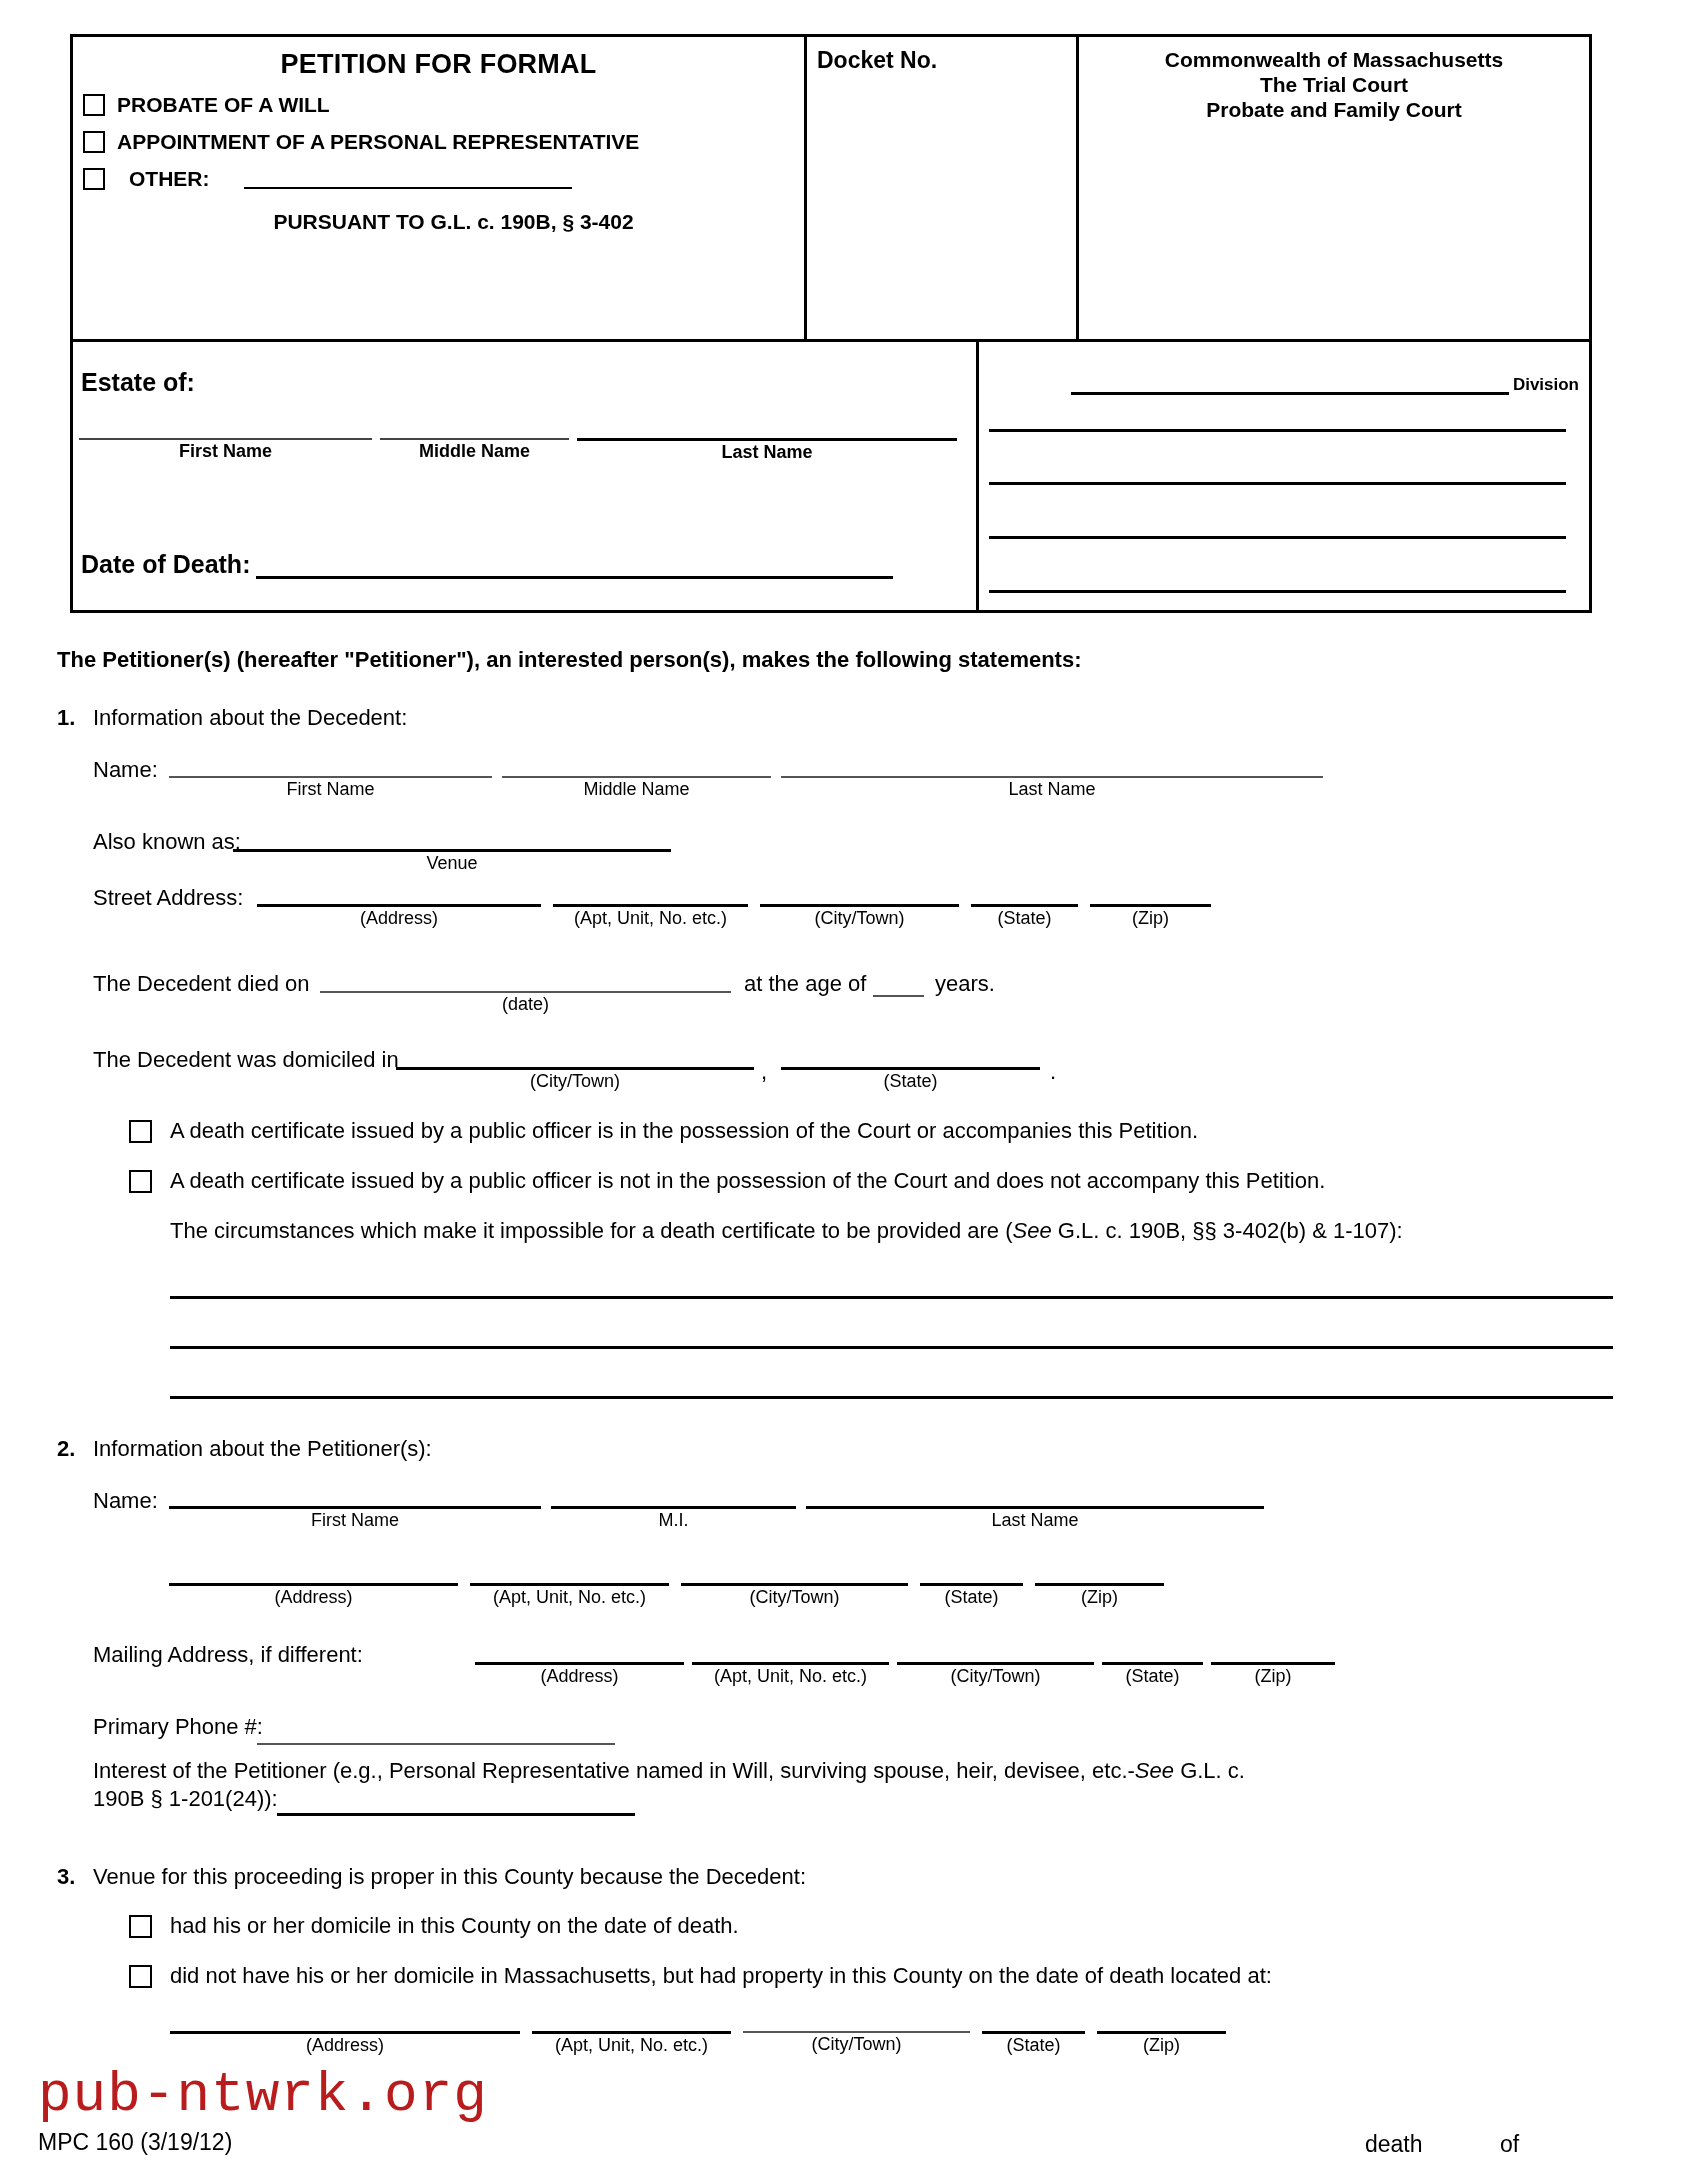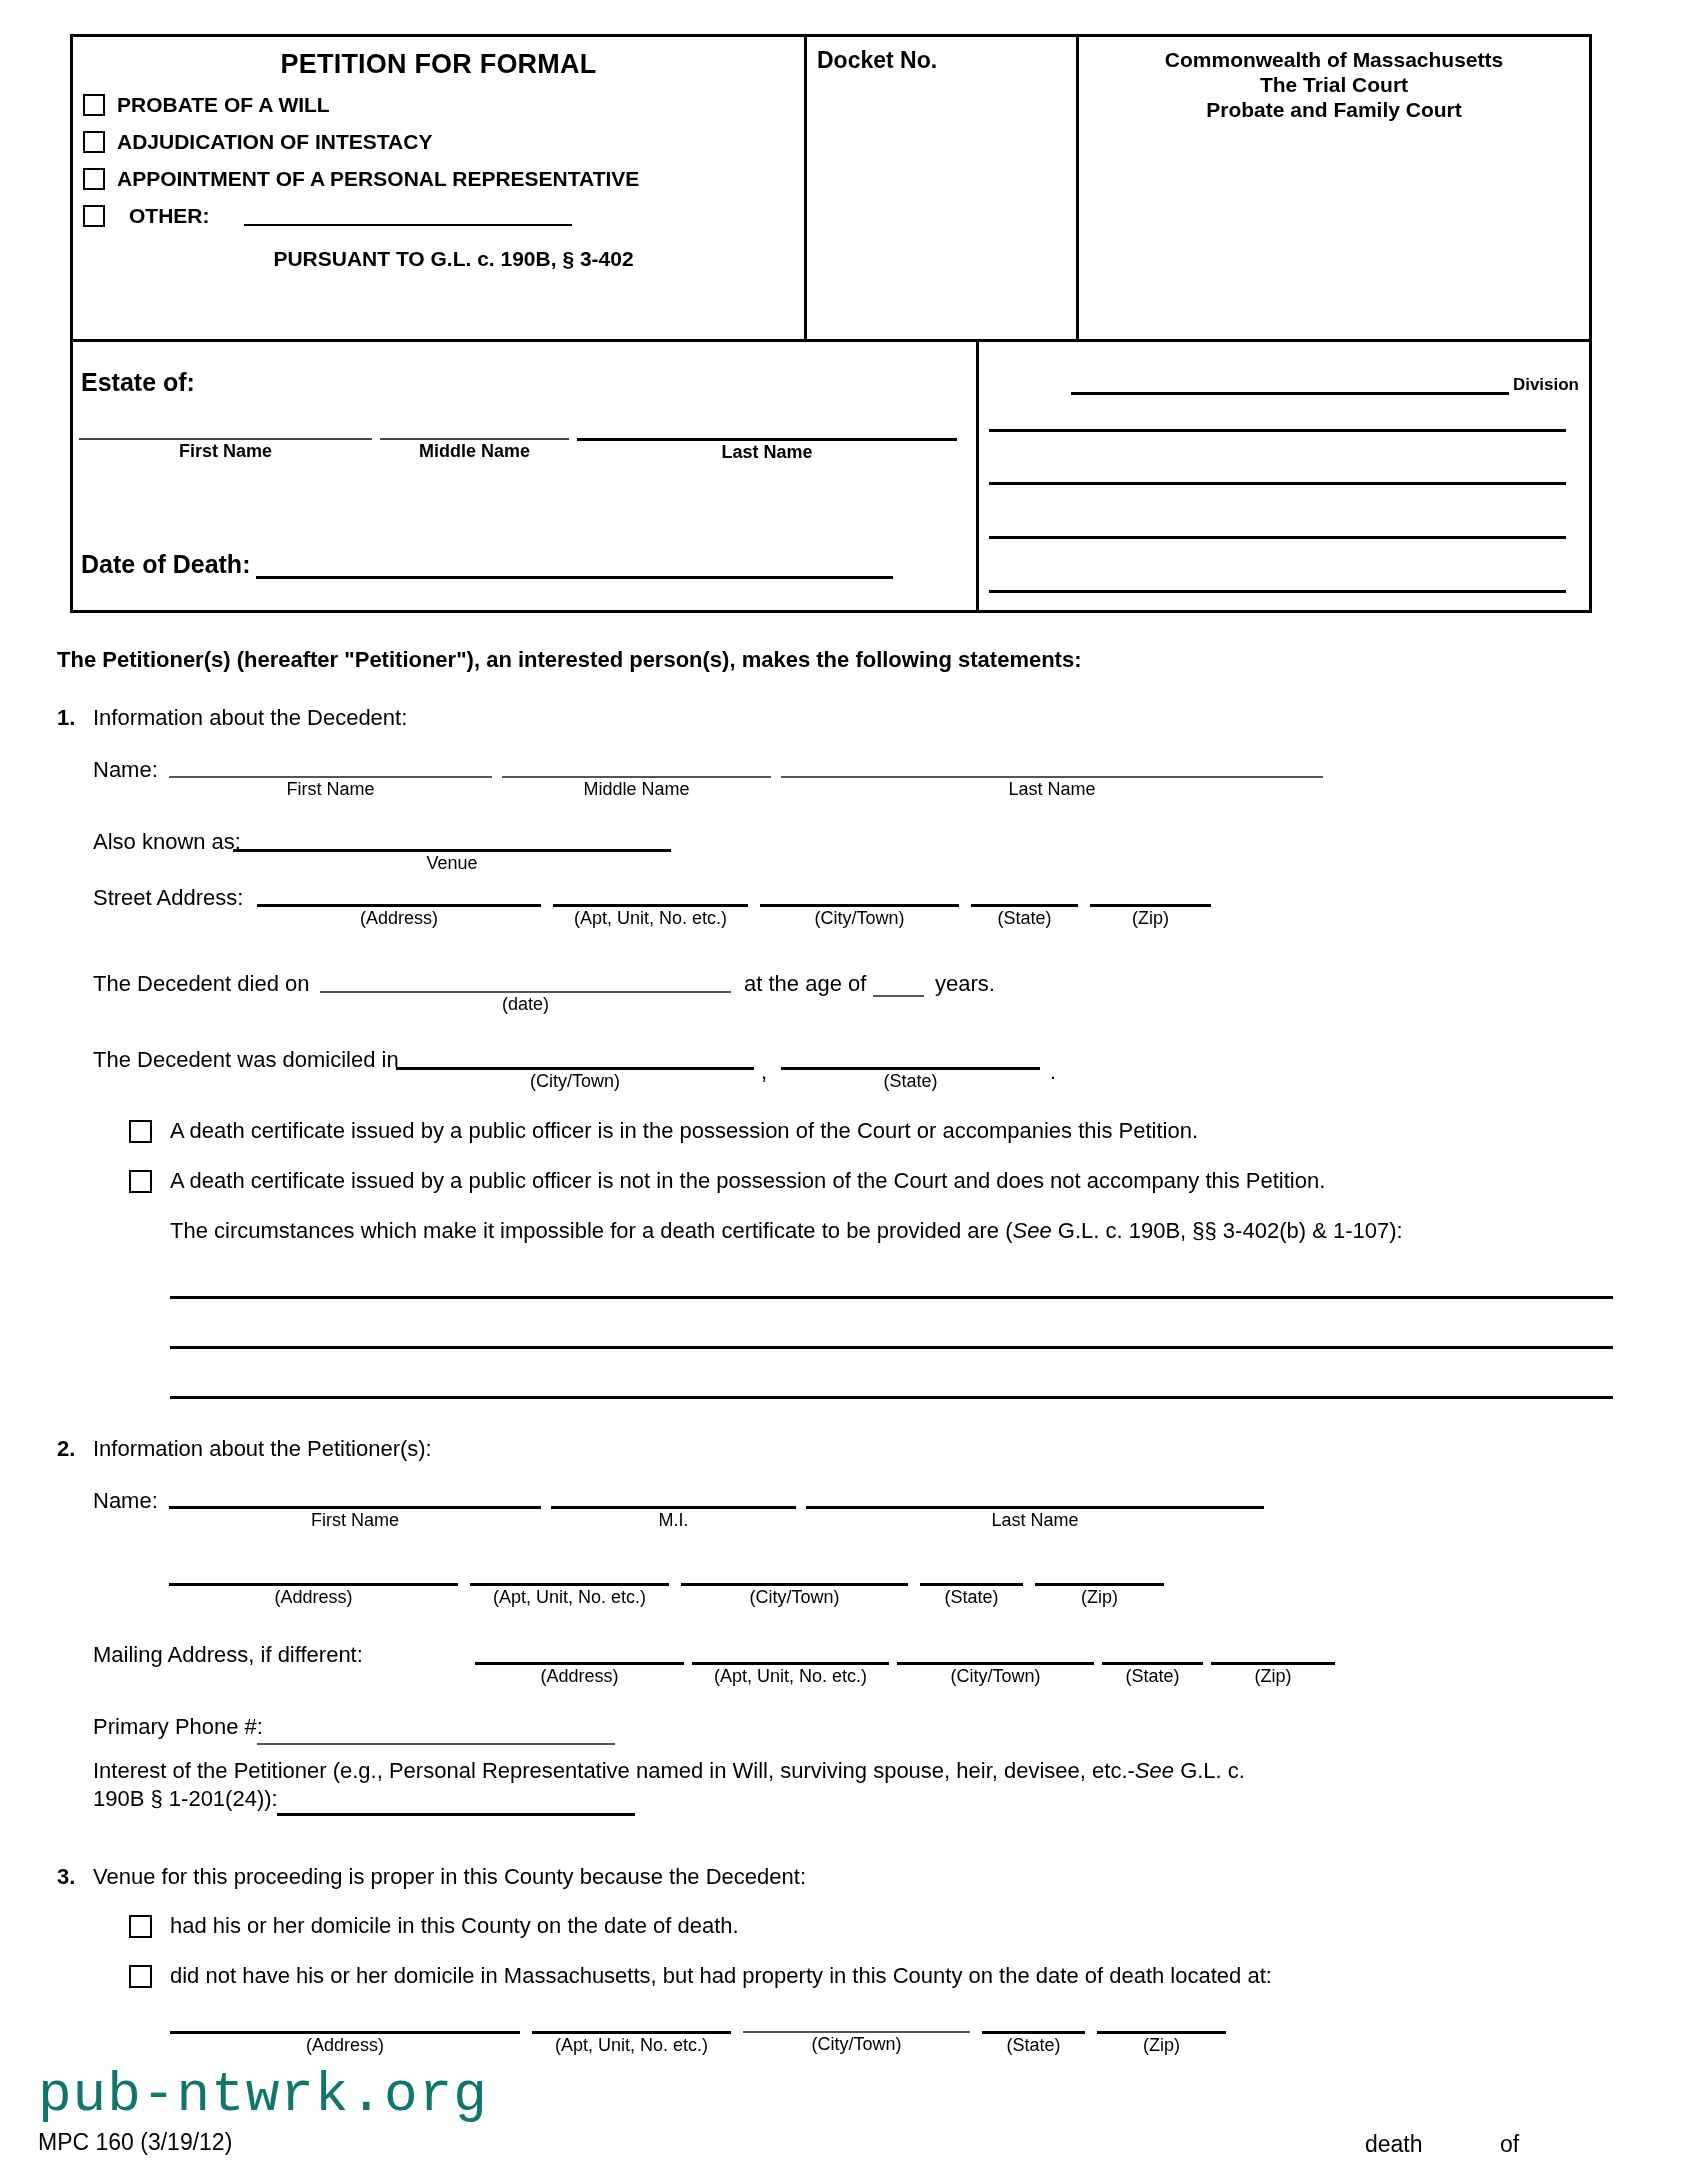--- a/index.html
+++ b/index.html
@@ -92,21 +92,21 @@
   .cbox {
     position:absolute; width:23px; height:23px;
     border:2px solid #000; background:#fff; box-sizing:border-box;
   }
   .ptxt { position:absolute; font-size:22px; line-height:1.33; }
 
   
   .watermark {
     position:absolute; left:38px; top:2063px;
     font-family:"Liberation Mono", monospace;
-    font-size:56px; color:#0f766e; letter-spacing:1px;
+    font-size:56px; color:#b91c1c; letter-spacing:1px;
     white-space:nowrap;
   }
   .footer-left { position:absolute; left:38px; top:2129px; font-size:23px; }
   .footer-page { position:absolute; left:1365px; top:2131px; font-size:23px; }
   .footer-of { position:absolute; left:1500px; top:2131px; font-size:23px; }
 </style>
 </head>
 <body>
 
 <div class="page">
@@ -114,24 +114,20 @@
   <div class="hdr-table">
 
     <div class="hdr-col-left">
       <div class="petition-title">PETITION FOR FORMAL</div>
 
       <div class="cb-row">
         <span class="cb"></span>
         <span class="cb-label">PROBATE OF A WILL</span>
       </div>
 
-      <div class="cb-row">
-        <span class="cb"></span>
-        <span class="cb-label">ADJUDICATION OF INTESTACY</span>
-      </div>
 
       <div class="cb-row">
         <span class="cb"></span>
         <span class="cb-label">APPOINTMENT OF A PERSONAL REPRESENTATIVE</span>
       </div>
 
       <div class="other-row">
         <span class="cb"></span>
         <span class="cb-label">OTHER:</span>
         <span class="other-rule"></span>

